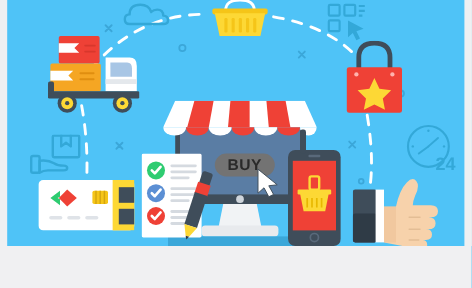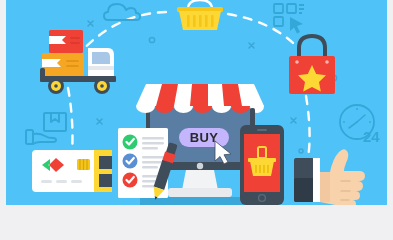--- a/index.html
+++ b/index.html
@@ -215,21 +215,21 @@
         <path d="M 0 22 h 19 a 9.5 7 0 0 1 -19 0 Z" fill="#ffffff"></path>
         <path d="M 19 22 h 19 a 9.5 7 0 0 1 -19 0 Z" fill="#ef4136"></path>
         <path d="M 38 22 h 19 a 9.5 7 0 0 1 -19 0 Z" fill="#ffffff"></path>
         <path d="M 57 22 h 19 a 9.5 7 0 0 1 -19 0 Z" fill="#ef4136"></path>
         <path d="M 76 22 h 19 a 9.5 7 0 0 1 -19 0 Z" fill="#ffffff"></path>
         <path d="M 95 22 h 19 a 9.5 7 0 0 1 -19 0 Z" fill="#ef4136"></path>
         <path d="M 114 22 h 14 a 7 7 0 0 1 -14 0 Z" fill="#ffffff"></path>
       </g>
     </svg>
 
-    <div class="abs" style="left:173px;top:128px;width:50px;height:19px;background:#c4b5fd;
+    <div class="abs" style="left:173px;top:128px;width:50px;height:19px;background:#737373;
                 border-radius:10px;display:flex;align-items:center;
                 justify-content:center;">
       <span style="font-family:'Liberation Sans',sans-serif;font-weight:bold;
                    font-size:13px;letter-spacing:0.4px;color:#2a2a2a;">BUY</span>
     </div>
 
     <svg class="abs" style="left:207px;top:140px;" width="22" height="25" viewBox="0 0 22 25">
       <path d="M 2 1 L 2 21 L 7 16.5 L 11 24 L 15 22 L 11 14.8 L 18 14 Z" fill="#ffffff" stroke="#3f4d5a" stroke-width="0.8" stroke-linejoin="round"></path>
     </svg>
 

